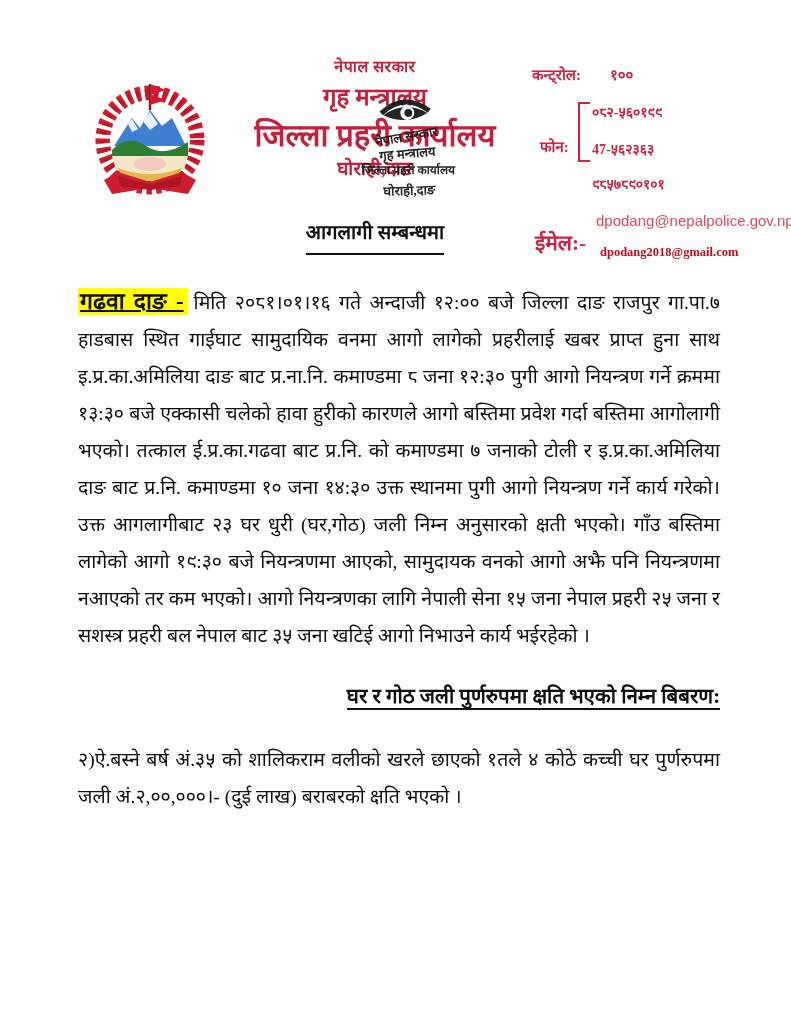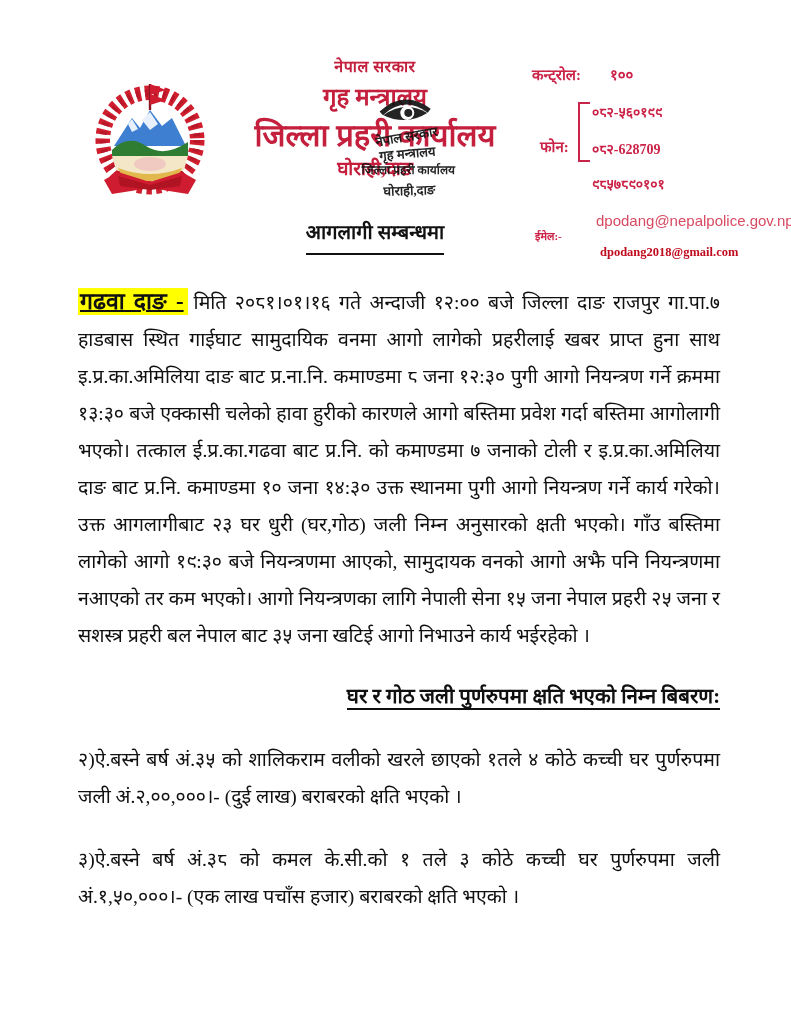--- a/index.html
+++ b/index.html
@@ -49,21 +49,21 @@
   .c-label{font-weight:bold;font-size:15px;}
   .ctrl-row{position:absolute;left:12px;top:4px;}
   .ctrl-num{position:absolute;left:90px;top:4px;font-weight:bold;font-size:15px;}
   .phone-label{position:absolute;left:20px;top:76px;font-weight:bold;font-size:15px;}
   .phone-bracket{
     position:absolute;left:58px;top:42px;width:10px;height:56px;
     border-left:2px solid #cb2347;border-top:2px solid #cb2347;border-bottom:2px solid #cb2347;
   }
   .phone-num{position:absolute;left:72px;font-weight:bold;font-size:14px;white-space:nowrap;}
   .ph1{top:42px;} .ph2{top:79px;} .ph3{top:114px;}
-  .email-label{position:absolute;left:15px;top:168px;font-weight:bold;font-size:11px;}
+  .email-label{position:absolute;left:15px;top:168px;font-weight:bold;font-size:21px;}
   .email1{
     position:absolute;left:76px;top:152px;font-size:15px;color:#d8germ;
     color:#d84a62;font-family:"Liberation Sans","DejaVu Sans",sans-serif;
   }
   .email2{
     position:absolute;left:80px;top:185px;font-size:12.5px;font-weight:bold;color:#c00a1e;
   }
 
   
   .doc-body{
@@ -140,32 +140,31 @@
   <div class="subject">
     <span>आगलागी सम्बन्धमा</span>
   </div>
 
   <div class="contact">
     <div class="c-label ctrl-row">कन्ट्रोल:</div>
     <div class="ctrl-num">१००</div>
     <div class="phone-label">फोन:</div>
     <div class="phone-bracket"></div>
     <div class="phone-num ph1">०८२-५६०१९९</div>
-    <div class="phone-num ph2">०८२-628709</div>
+    <div class="phone-num ph2">47-५६२३६३</div>
     <div class="phone-num ph3">९८५७८९०१०१</div>
     <div class="email-label">ईमेल:-</div>
     <div class="email1">dpodang@nepalpolice.gov.np</div>
     <div class="email2">dpodang2018@gmail.com</div>
   </div>
 
   <div class="doc-body">
     <p class="para"><span class="dateline">गढवा दाङ -</span><span>मिति २०८१।०१।१६ गते अन्दाजी १२:०० बजे जिल्ला दाङ राजपुर गा.पा.७ हाडबास स्थित गाईघाट सामुदायिक वनमा आगो लागेको प्रहरीलाई खबर प्राप्त हुना साथ इ.प्र.का.अमिलिया दाङ बाट प्र.ना.नि. कमाण्डमा ८ जना १२:३० पुगी आगो नियन्त्रण गर्ने क्रममा १३:३०  बजे एक्कासी चलेको हावा हुरीको कारणले आगो बस्तिमा प्रवेश गर्दा बस्तिमा आगोलागी भएको। तत्काल  ई.प्र.का.गढवा बाट प्र.नि. को कमाण्डमा ७ जनाको टोली र इ.प्र.का.अमिलिया दाङ बाट प्र.नि. कमाण्डमा १० जना १४:३० उक्त  स्थानमा पुगी आगो नियन्त्रण गर्ने कार्य गरेको। उक्त आगलागीबाट २३ घर धुरी (घर,गोठ) जली निम्न अनुसारको क्षती भएको। गाँउ बस्तिमा लागेको आगो १९:३० बजे नियन्त्रणमा आएको, सामुदायक वनको आगो अझै पनि नियन्त्रणमा नआएको  तर कम भएको। आगो नियन्त्रणका  लागि नेपाली सेना १५ जना नेपाल प्रहरी २५ जना र सशस्त्र प्रहरी बल नेपाल बाट ३५ जना खटिई आगो निभाउने कार्य भईरहेको ।</span></p>
 
     <div class="section-heading">
       <span>घर र गोठ जली पुर्णरुपमा क्षति भएको निम्न बिबरण:</span>
     </div>
 
     <p class="item">२)ऐ.बस्ने बर्ष अं.३५ को शालिकराम वलीको  खरले छाएको १तले ४ कोठे कच्ची घर पुर्णरुपमा जली अं.२,००,०००।- (दुई लाख) बराबरको क्षति भएको ।</p>
-    <p class="item">३)ऐ.बस्ने बर्ष अं.३८ को कमल के.सी.को  १ तले ३ कोठे कच्ची घर पुर्णरुपमा जली अं.१,५०,०००।- (एक लाख पचाँस हजार) बराबरको क्षति भएको ।</p>
 
   </div>
 
 </div>
 
 </body></html>

